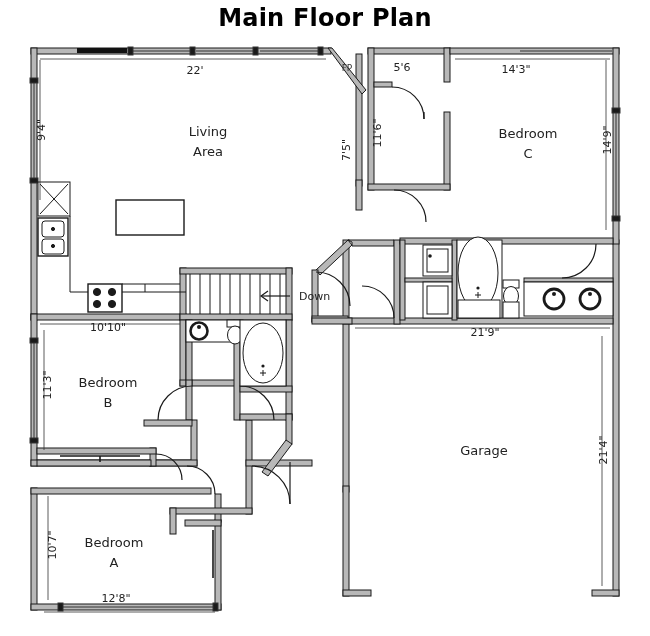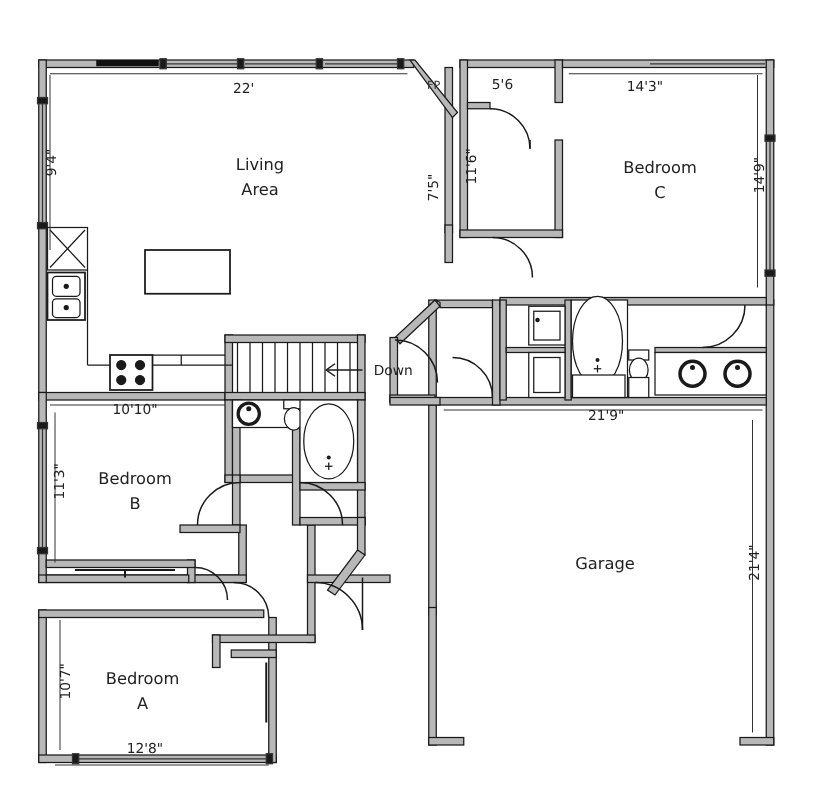--- a/index.html
+++ b/index.html
@@ -57,20 +57,21 @@
     font-size: 11px;
     fill: #222222;
     text-anchor: start;
   }
 </style>
 </head>
 <body>
 
 <div id="page">
 
+  <div id="plan-title">Main Floor Plan</div>
 
   <svg id="floorplan-svg" width="650" height="636" viewBox="0 0 650 636">
 
     <g fill="#b8b8b8" stroke="#1a1a1a" stroke-width="1">
 
       <rect x="31" y="48" width="300" height="6"></rect>
 
       <rect x="31" y="48" width="6" height="272"></rect>
 
       <rect x="31" y="314" width="155" height="6"></rect>

